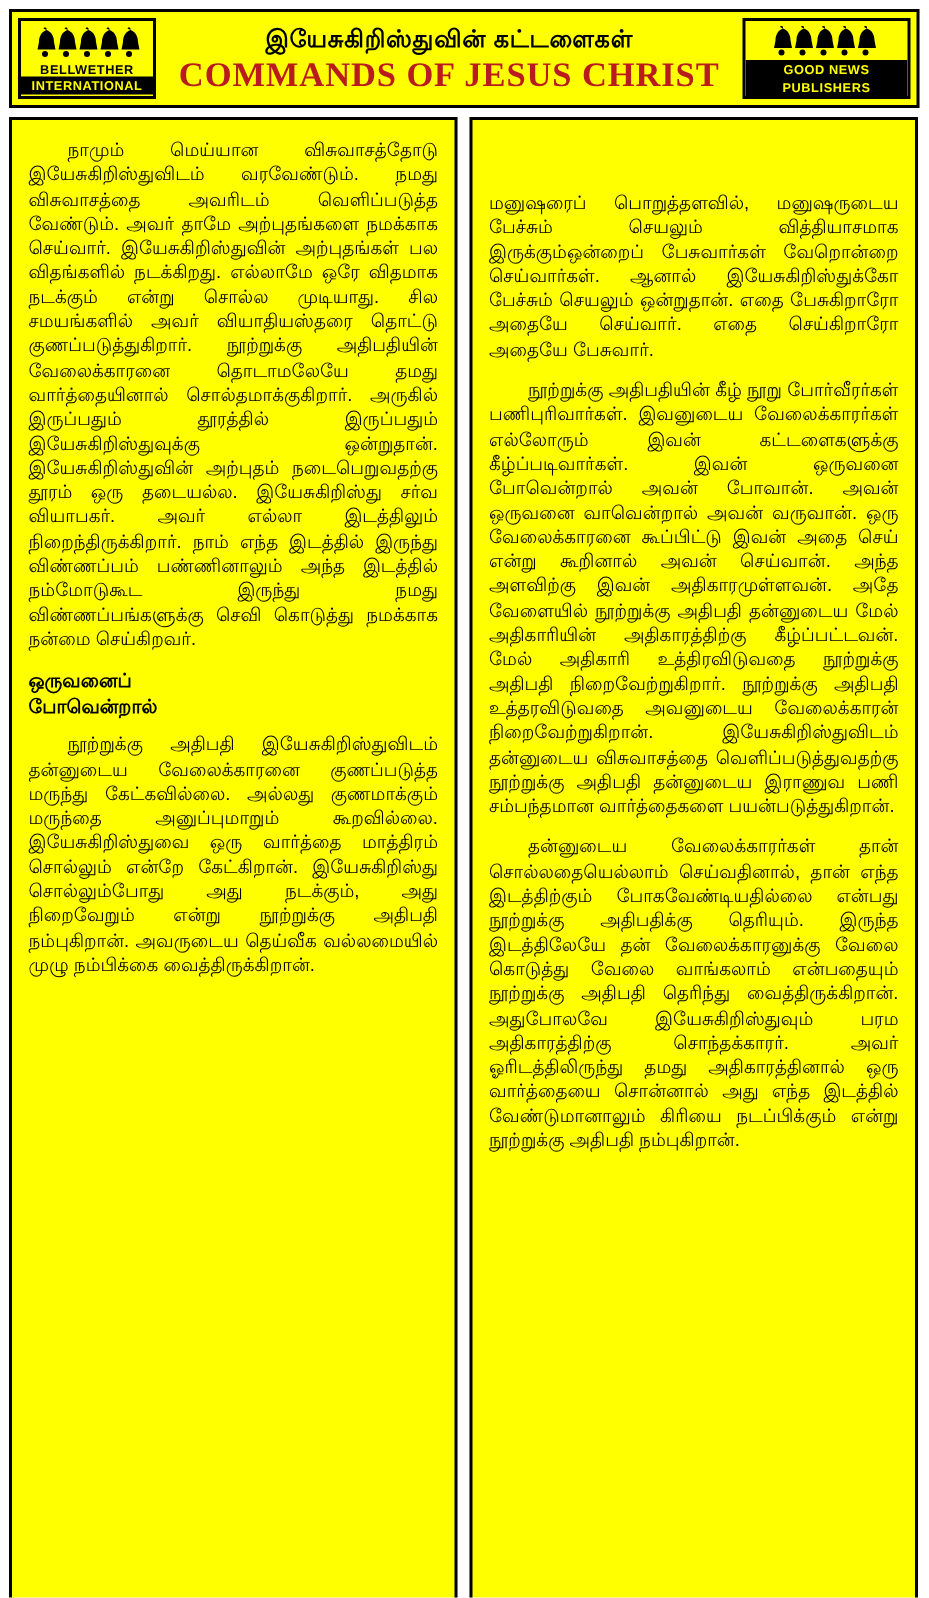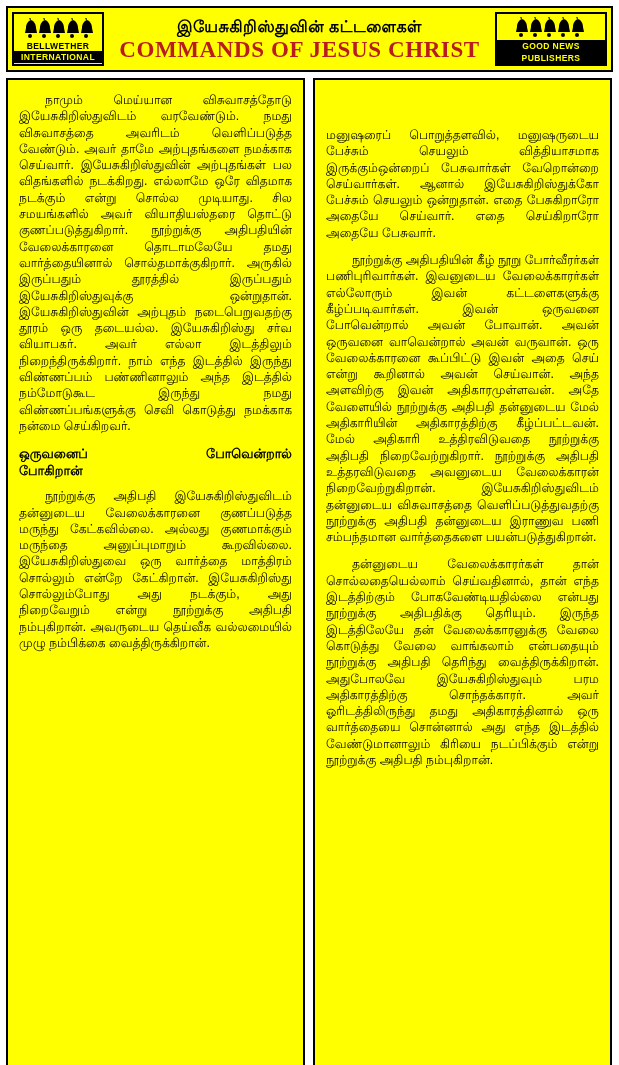--- a/index.html
+++ b/index.html
@@ -134,20 +134,21 @@
   h2.subhead {
     margin: 4px 0 9px 0;
     font-size: 12.8px;
     line-height: 17px;
     font-weight: bold;
     color: #000000;
     text-align: justify;
   }
   h2.subhead span.sh-line {
     display: block;
+    flex-direction: column;
   }
   h2.subhead span.spread {
     display: flex;
     justify-content: space-between;
   }
 </style>
 </head>
 <body>
 
 <div class="page">
@@ -206,21 +207,20 @@
   <div class="body-area">
 
     <div class="column">
       <p class="para">நாமும் மெய்யான விசுவாசத்தோடு இயேசுகிறிஸ்துவிடம் வரவேண்டும். நமது விசுவாசத்தை அவரிடம் வெளிப்படுத்த வேண்டும். அவர் தாமே அற்புதங்களை நமக்காக செய்வார். இயேசுகிறிஸ்துவின் அற்புதங்கள் பல விதங்களில் நடக்கிறது. எல்லாமே ஒரே விதமாக நடக்கும் என்று சொல்ல முடியாது. சில சமயங்களில் அவர் வியாதியஸ்தரை தொட்டு குணப்படுத்துகிறார். நூற்றுக்கு அதிபதியின் வேலைக்காரனை தொடாமலேயே தமது வார்த்தையினால் சொல்தமாக்குகிறார். அருகில் இருப்பதும் தூரத்தில் இருப்பதும் இயேசுகிறிஸ்துவுக்கு ஒன்றுதான். இயேசுகிறிஸ்துவின் அற்புதம் நடைபெறுவதற்கு தூரம் ஒரு தடையல்ல. இயேசுகிறிஸ்து சர்வ வியாபகர். அவர் எல்லா இடத்திலும் நிறைந்திருக்கிறார். நாம் எந்த இடத்தில் இருந்து விண்ணப்பம் பண்ணினாலும் அந்த இடத்தில் நம்மோடுகூட இருந்து நமது விண்ணப்பங்களுக்கு செவி கொடுத்து நமக்காக நன்மை செய்கிறவர்.</p>
 
       <h2 class="subhead">
         <span class="sh-line spread">
           <span>ஒருவனைப்</span>
           <span>போவென்றால்</span>
         </span>
-        <span class="sh-line">போகிறான்</span>
       </h2>
 
 
       <p class="para">நூற்றுக்கு அதிபதி இயேசுகிறிஸ்துவிடம் தன்னுடைய வேலைக்காரனை குணப்படுத்த மருந்து கேட்கவில்லை. அல்லது குணமாக்கும் மருந்தை அனுப்புமாறும் கூறவில்லை. இயேசுகிறிஸ்துவை ஒரு வார்த்தை மாத்திரம் சொல்லும் என்றே கேட்கிறான். இயேசுகிறிஸ்து சொல்லும்போது அது நடக்கும், அது நிறைவேறும் என்று நூற்றுக்கு அதிபதி நம்புகிறான். அவருடைய தெய்வீக வல்லமையில் முழு நம்பிக்கை வைத்திருக்கிறான்.</p>
     </div>
 
     <div class="column">
       <p class="para noindent">மனுஷரைப் பொறுத்தளவில், மனுஷருடைய பேச்சும் செயலும் வித்தியாசமாக இருக்கும்ஒன்றைப் பேசுவார்கள் வேறொன்றை செய்வார்கள். ஆனால் இயேசுகிறிஸ்துக்கோ பேச்சும் செயலும் ஒன்றுதான். எதை பேசுகிறாரோ அதையே செய்வார். எதை செய்கிறாரோ அதையே பேசுவார்.</p>
       <p class="para">நூற்றுக்கு அதிபதியின் கீழ் நூறு போர்வீரர்கள் பணிபுரிவார்கள். இவனுடைய வேலைக்காரர்கள் எல்லோரும் இவன் கட்டளைகளுக்கு கீழ்ப்படிவார்கள். இவன் ஒருவனை போவென்றால் அவன் போவான். அவன் ஒருவனை வாவென்றால் அவன் வருவான். ஒரு வேலைக்காரனை கூப்பிட்டு இவன் அதை செய் என்று கூறினால் அவன் செய்வான். அந்த அளவிற்கு இவன் அதிகாரமுள்ளவன். அதே வேளையில் நூற்றுக்கு அதிபதி தன்னுடைய மேல் அதிகாரியின் அதிகாரத்திற்கு கீழ்ப்பட்டவன். மேல் அதிகாரி உத்திரவிடுவதை நூற்றுக்கு அதிபதி நிறைவேற்றுகிறார். நூற்றுக்கு அதிபதி உத்தரவிடுவதை அவனுடைய வேலைக்காரன் நிறைவேற்றுகிறான். இயேசுகிறிஸ்துவிடம் தன்னுடைய விசுவாசத்தை வெளிப்படுத்துவதற்கு நூற்றுக்கு அதிபதி தன்னுடைய இராணுவ பணி சம்பந்தமான வார்த்தைகளை பயன்படுத்துகிறான்.</p>
       <p class="para">தன்னுடைய வேலைக்காரர்கள் தான் சொல்லதையெல்லாம் செய்வதினால், தான் எந்த இடத்திற்கும் போகவேண்டியதில்லை என்பது நூற்றுக்கு அதிபதிக்கு தெரியும். இருந்த இடத்திலேயே தன் வேலைக்காரனுக்கு வேலை கொடுத்து வேலை வாங்கலாம் என்பதையும் நூற்றுக்கு அதிபதி தெரிந்து வைத்திருக்கிறான். அதுபோலவே இயேசுகிறிஸ்துவும் பரம அதிகாரத்திற்கு சொந்தக்காரர். அவர் ஓரிடத்திலிருந்து தமது அதிகாரத்தினால் ஒரு வார்த்தையை சொன்னால் அது எந்த இடத்தில் வேண்டுமானாலும் கிரியை நடப்பிக்கும் என்று நூற்றுக்கு அதிபதி நம்புகிறான்.</p>

